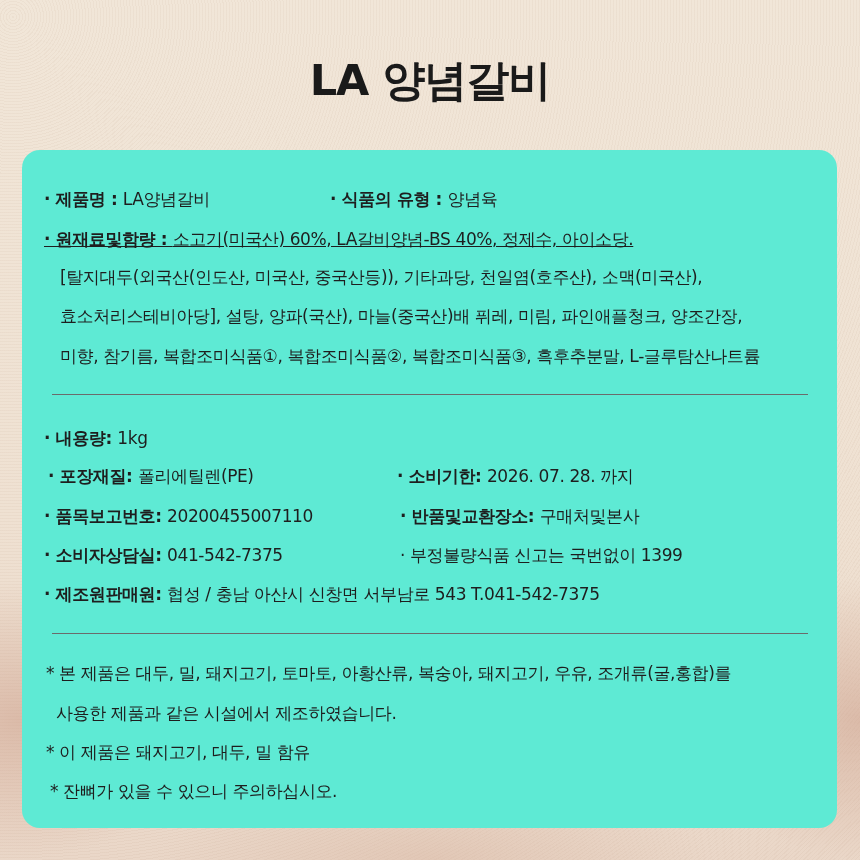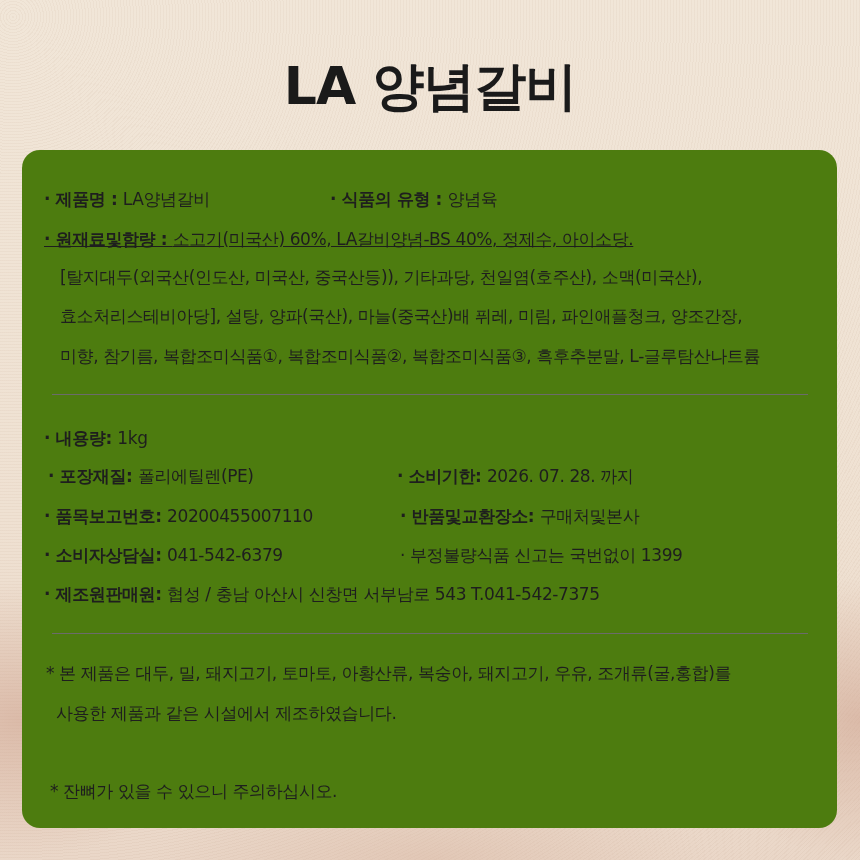--- a/index.html
+++ b/index.html
@@ -14,27 +14,27 @@
     background:
       radial-gradient(ellipse 260px 200px at 20px 720px, rgba(205,160,140,0.55), rgba(205,160,140,0) 70%),
       radial-gradient(ellipse 220px 200px at 860px 720px, rgba(205,160,140,0.55), rgba(205,160,140,0) 70%),
       radial-gradient(ellipse 400px 120px at 430px 860px, rgba(215,180,160,0.45), rgba(215,180,160,0) 70%),
       repeating-radial-gradient(circle at 13px 17px, rgba(160,120,90,0.06) 0 1px, rgba(255,255,255,0) 1px 3px),
       linear-gradient(180deg, #f1e6d8 0%, #efe1d2 60%, #ead7c8 100%);
   }
   .title {
     position: absolute; top: 52px; left: 0; width: 860px;
     text-align: center;
-    font-size: 52px; font-weight: bold; letter-spacing: -1px;
+    font-size: 43px; font-weight: bold; letter-spacing: -1px;
     color: #1a1a1a;
     font-family: "DejaVu Sans", sans-serif;
   }
   .card {
     position: absolute; left: 22px; top: 150px; width: 815px; height: 678px;
-    background: #4d7c0f; border-radius: 18px;
+    background: #5eead4; border-radius: 18px;
   }
   .row {
     position: absolute; font-size: 17px; line-height: 22px; white-space: nowrap;
     letter-spacing: -0.4px;
   }
   .lbl { font-weight: bold; }
   .divider {
     position: absolute; left: 30px; width: 756px; height: 1px; background: #6b6b6b;
   }
 </style>
@@ -75,27 +75,28 @@
   </div>
 
   <div class="row" style="left:22px; top:355px;">
     <span class="lbl">· 품목보고번호: </span><span>20200455007110</span>
   </div>
   <div class="row" style="left:378px; top:355px;">
     <span class="lbl">· 반품및교환장소: </span><span>구매처및본사</span>
   </div>
 
   <div class="row" style="left:22px; top:394px;">
-    <span class="lbl">· 소비자상담실: </span><span>041-542-6379</span>
+    <span class="lbl">· 소비자상담실: </span><span>041-542-7375</span>
   </div>
   <div class="row" style="left:378px; top:394px;">· 부정불량식품 신고는 국번없이 1399</div>
 
   <div class="row" style="left:22px; top:433px;">
     <span class="lbl">· 제조원판매원: </span><span>협성 / 충남 아산시 신창면 서부남로 543  T.041-542-7375</span>
   </div>
 
   <div class="divider" style="top:483px;"></div>
 
   <div class="row" style="left:24px; top:512px;">* 본 제품은 대두, 밀, 돼지고기, 토마토, 아황산류, 복숭아, 돼지고기, 우유, 조개류(굴,홍합)를</div>
   <div class="row" style="left:24px; top:552px; white-space:pre;">  사용한 제품과 같은 시설에서 제조하였습니다.</div>
+  <div class="row" style="left:24px; top:591px;">* 이 제품은 돼지고기, 대두, 밀 함유</div>
   <div class="row" style="left:28px; top:630px;">* 잔뼈가 있을 수 있으니 주의하십시오.</div>
 
 </div>
 
 </body></html>

